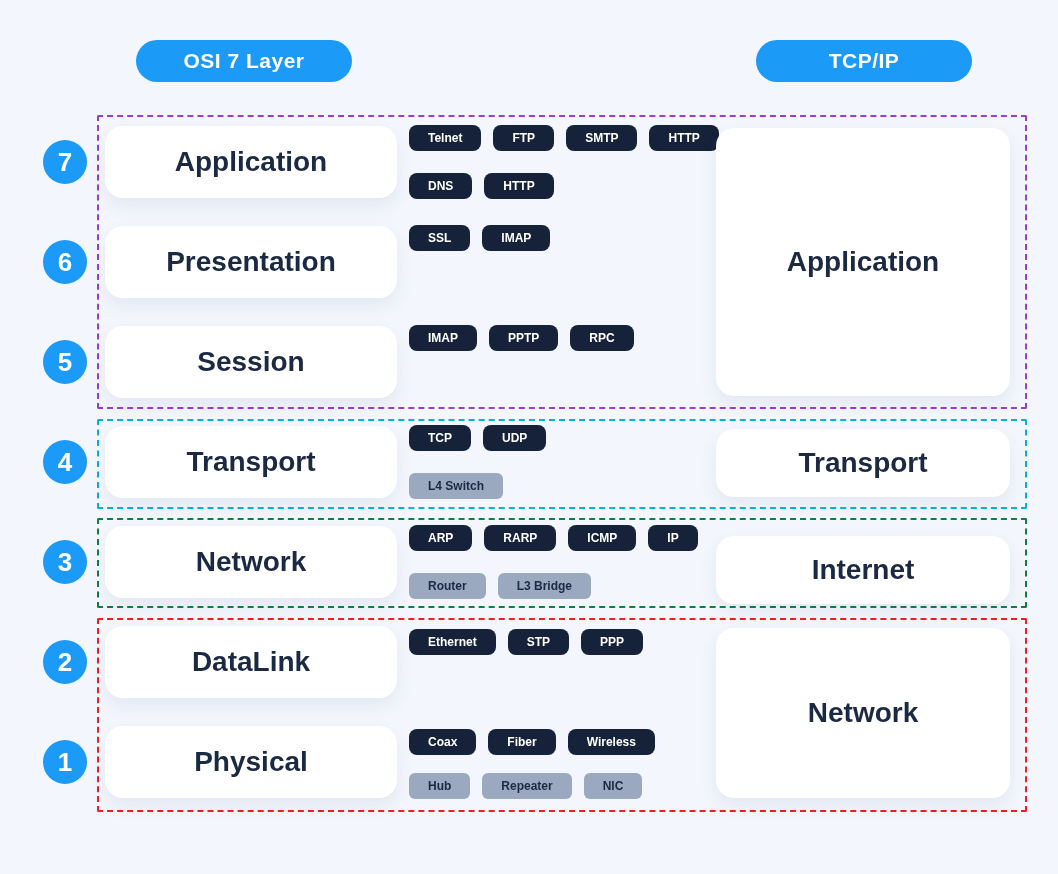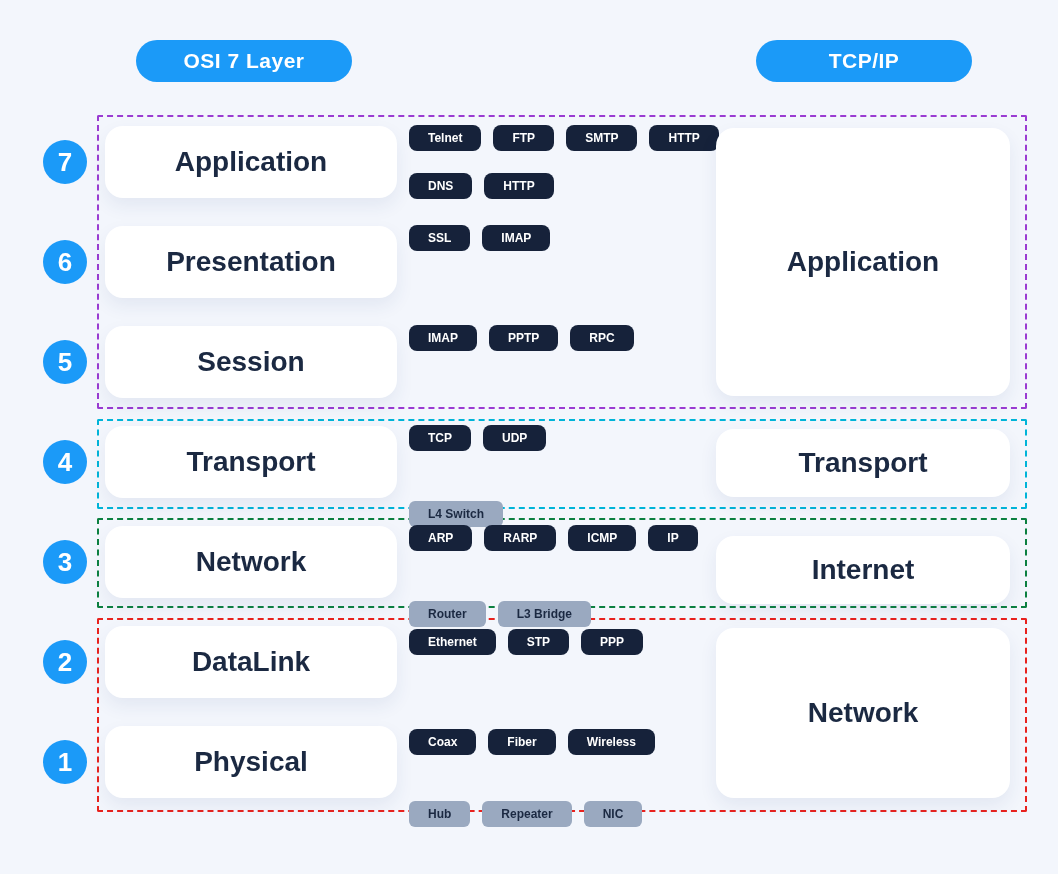--- a/index.html
+++ b/index.html
@@ -64,21 +64,21 @@
   .r4{top:425px}.r4h{top:473px}
   .r3{top:525px}.r3h{top:573px}
   .r2{top:629px}.r2h{top:673px}
   .r1{top:729px}.r1h{top:773px}
   .tag{
     height:26px;display:inline-flex;align-items:center;
     padding:0 19px;border-radius:8px;
     font-size:12px;font-weight:bold;white-space:nowrap;
   }
   .tag.dark{background:var(--dark-pill);color:#ffffff;}
-  .tag.gray{background:var(--gray-pill);color:var(--dark-navy);border-radius:6px;margin-top:28px;}
+  .tag.gray{background:var(--gray-pill);color:var(--dark-navy);border-radius:6px;}
 
   .rightbox{
     position:absolute;left:716px;width:294px;
     background:#fff;border-radius:18px;
     display:flex;align-items:center;justify-content:center;
     font-size:28px;font-weight:bold;color:var(--dark-navy);
     box-shadow:0 8px 18px rgba(40,70,130,.08);
   }
   .rb-app{top:128px;height:268px;}
   .rb-tr{top:429px;height:68px;}

